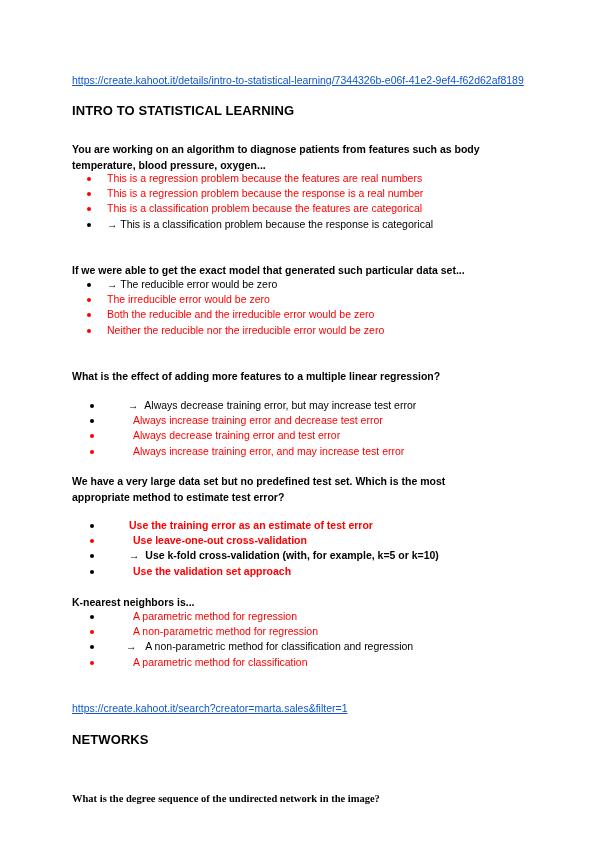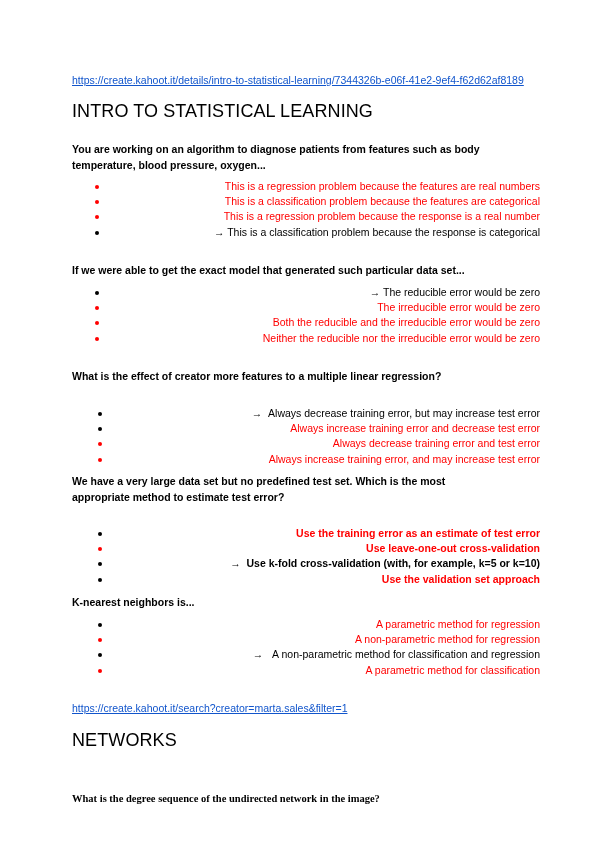--- a/index.html
+++ b/index.html
@@ -1,55 +1,55 @@
 <!DOCTYPE html>
 <html><head>
 <meta charset="utf-8">
 <style>
   html, body { margin: 0; padding: 0; background: #ffffff; }
   body { width: 600px; height: 848px; position: relative; overflow: hidden;
          font-family: "Liberation Sans", sans-serif; color: #000; }
   .page { position: absolute; left: 72px; top: 0; width: 460px; }
   a.link { color: #1155cc; text-decoration: underline; font-size: 10.5px; line-height: 14px; word-break: break-all; display: block; }
-  .h1 { font-weight: normal; font-size: 18px; line-height: 16px; letter-spacing: 0.1px; }
+  .h1 { font-weight: bold; font-size: 13px; line-height: 16px; letter-spacing: 0.1px; }
   .q { font-weight: bold; font-size: 10.5px; line-height: 16px; }
-  ul.ans { list-style: none; margin: 8px; padding: 0; text-align: right; }
+  ul.ans { list-style: none; margin: 0; padding: 0; }
   ul.ans li { position: relative; font-size: 10.5px; line-height: 15.2px; }
   .dot { position: absolute; width: 4px; height: 4px; border-radius: 50%; top: 6px; }
   .red { color: #ff0000; }
   .blk { color: #000000; }
   .dot.red { background: #ff0000; }
   .dot.blk { background: #000000; }
   .abs { position: absolute; left: 0; }
 </style>
 </head>
 <body>
 
 <div class="page">
 
   <a class="link abs" style="top:73px;width:460px;" href="#">https://create.kahoot.it/details/intro-to-statistical-learning/7344326b-e06f-41e2-9ef4-f62d62af8189</a>
   <div class="h1 abs" style="top:103px;">INTRO TO STATISTICAL LEARNING</div>
 
   <div class="q abs" style="top:141px;width:445px;">You are working on an algorithm to diagnose patients from features such as body temperature, blood pressure, oxygen...</div>
   <ul class="ans abs" style="top:171px;width:460px;">
     <li class="red" style="padding-left:35px;"><span class="dot red" style="left:15px;"></span><span>This is a regression problem because the features are real numbers</span></li>
+    <li class="red" style="padding-left:35px;"><span class="dot red" style="left:15px;"></span><span>This is a regression problem because the response is a real number</span></li>
     <li class="red" style="padding-left:35px;"><span class="dot red" style="left:15px;"></span><span>This is a classification problem because the features are categorical</span></li>
-    <li class="red" style="padding-left:35px;"><span class="dot red" style="left:15px;"></span><span>This is a regression problem because the response is a real number</span></li>
     <li class="blk" style="padding-left:35px;"><span class="dot blk" style="left:15px;"></span><span>→ This is a classification problem because the response is categorical</span></li>
   </ul>
 
   <div class="q abs" style="top:262px;width:460px;">If we were able to get the exact model that generated such particular data set...</div>
   <ul class="ans abs" style="top:277px;width:460px;">
     <li class="blk" style="padding-left:35px;"><span class="dot blk" style="left:15px;"></span><span>→ The reducible error would be zero</span></li>
     <li class="red" style="padding-left:35px;"><span class="dot red" style="left:15px;"></span><span>The irreducible error would be zero</span></li>
     <li class="red" style="padding-left:35px;"><span class="dot red" style="left:15px;"></span><span>Both the reducible and the irreducible error would be zero</span></li>
     <li class="red" style="padding-left:35px;"><span class="dot red" style="left:15px;"></span><span>Neither the reducible nor the irreducible error would be zero</span></li>
   </ul>
 
-  <div class="q abs" style="top:368px;width:460px;">What is the effect of creator more features to a multiple linear regression?</div>
+  <div class="q abs" style="top:368px;width:460px;">What is the effect of adding more features to a multiple linear regression?</div>
   <ul class="ans abs" style="top:398px;width:460px;">
     <li class="blk" style="padding-left:56px;"><span class="dot blk" style="left:18px;"></span><span>→</span>&nbsp;&nbsp;<span>Always decrease training error, but may increase test error</span></li>
     <li class="red" style="padding-left:61px;"><span class="dot blk" style="left:18px;"></span><span>Always increase training error and decrease test error</span></li>
     <li class="red" style="padding-left:61px;"><span class="dot red" style="left:18px;"></span><span>Always decrease training error and test error</span></li>
     <li class="red" style="padding-left:61px;"><span class="dot red" style="left:18px;"></span><span>Always increase training error, and may increase test error</span></li>
   </ul>
 
   <div class="q abs" style="top:473px;width:420px;">We have a very large data set but no predefined test set. Which is the most appropriate method to estimate test error?</div>
   <ul class="ans abs" style="top:518px;width:460px;font-weight:bold;">
     <li class="red" style="padding-left:57px;"><span class="dot blk" style="left:18px;"></span><span>Use the training error as an estimate of test error</span></li>

